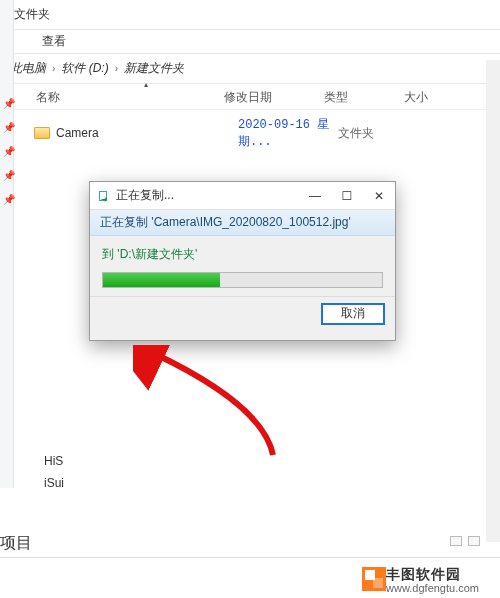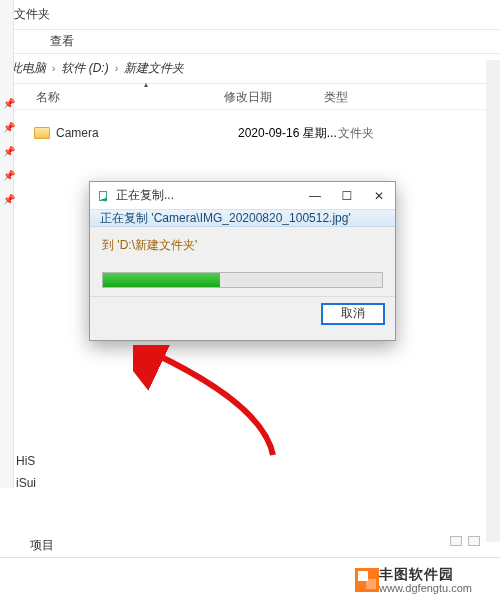--- a/index.html
+++ b/index.html
@@ -26,56 +26,56 @@
   .folder-icon { width: 16px; height: 12px; background: linear-gradient(#ffe9a6,#f6c451); border: 1px solid #d9a93a; border-radius: 1px; margin-left: 20px; margin-right: 6px; }
 
   .dialog { position: absolute; left: 89px; top: 181px; width: 307px; height: 160px; background: #f0f0f0; border: 1px solid #9a9a9a; box-shadow: 0 6px 18px rgba(0,0,0,0.35); }
   .dlg-title { height: 28px; background: #fff; display: flex; align-items: center; padding-left: 6px; border-bottom: 1px solid #e0e0e0; position: relative; }
   .dlg-icon { width: 14px; height: 14px; background: #fff; margin-right: 6px; display: inline-flex; align-items: center; justify-content: center; }
   .dlg-icon .sheet { width: 8px; height: 10px; border: 1px solid #3a9; position: relative; }
   .dlg-icon .arrow { position: absolute; left: 1px; top: 3px; width: 6px; height: 6px; color: #2a8a3a; font-size: 8px; }
   .dlg-ctrls { position: absolute; right: 0; top: 0; height: 100%; display: flex; }
   .dlg-ctrl { width: 32px; display: flex; align-items: center; justify-content: center; color: #333; font-size: 12px; }
 
-  .dlg-head { background: linear-gradient(#eaf3fb,#d7e8f7); height: 17px; display: flex; align-items: center; padding: 0 10px; font-size: 12px; color: #1b4a75; border-bottom: 1px solid #c7d8e6; white-space: nowrap; overflow: hidden; }
+  .dlg-head { background: linear-gradient(#eaf3fb,#d7e8f7); height: 26px; display: flex; align-items: center; padding: 0 10px; font-size: 12px; color: #1b4a75; border-bottom: 1px solid #c7d8e6; white-space: nowrap; overflow: hidden; }
   .dlg-body { padding: 10px 12px 8px 12px; background: #f0f0f0; }
-  .dlg-dest { color: #a16207; margin-bottom: 18px; }
+  .dlg-dest { color: #15803d; margin-bottom: 9px; }
   .progress { width: 100%; height: 16px; border: 1px solid #b7b7b7; background: #e6e6e6; position: relative; }
   .progress-fill { position: absolute; left: 0; top: 0; height: 100%; width: 42%; background: linear-gradient(#4fd04f,#18a818); }
   .dlg-foot { height: 34px; border-top: 1px solid #dcdcdc; display: flex; align-items: center; justify-content: flex-end; padding-right: 10px; background: #f0f0f0; }
   .btn-cancel { min-width: 64px; height: 22px; border: 2px solid #1e73d6; background: #fff; font-size: 12px; display: inline-flex; align-items: center; justify-content: center; }
 
   .red-arrow { position: absolute; left: 133px; top: 345px; width: 160px; height: 120px; pointer-events: none; }
 
   .drive-labels { position: absolute; left: 0; bottom: 100px; }
-  .drive-labels div { height: 22px; color: #333; padding-left: 16px; font-size: 12px; }
+  .drive-labels div { height: 22px; color: #333; padding-left: 0; font-size: 12px; margin-left: 44px; }
 
-  .bottom-item { position: absolute; left: 0; bottom: 44px; font-size: 12px; color: #333; padding-left: 30px; }
+  .bottom-item { position: absolute; left: 0; bottom: 44px; font-size: 16px; color: #333; }
 
   .scroll-right { position: absolute; right: 0; top: 60px; bottom: 56px; width: 14px; background: #f1f1f1; }
 
   .mini-icons { position: absolute; right: 20px; bottom: 52px; display: flex; gap: 6px; }
   .mini-icons span { width: 12px; height: 10px; border: 1px solid #bbb; background: #f7f7f7; }
 
-  .brand { position: absolute; right: 28px; bottom: 4px; display: flex; align-items: center; }
+  .brand { position: absolute; right: 21px; bottom: 4px; display: flex; }
   .brand-logo { width: 24px; height: 24px; background: #ff7a1a; position: relative; }
   .brand-logo::before { content: ""; position: absolute; left: 3px; top: 3px; width: 10px; height: 10px; background: #fff; }
   .brand-logo::after { content: ""; position: absolute; right: 3px; bottom: 3px; width: 10px; height: 10px; background: rgba(255,255,255,0.35); }
   .brand-text { display: flex; flex-direction: column; line-height: 1.1; }
   .brand-text .cn { font-size: 14px; font-weight: 600; color: #333; letter-spacing: 1px; }
   .brand-text .en { font-size: 11px; color: #666; }
   .bottom-line { position: absolute; left: 0; right: 0; bottom: 40px; height: 1px; background: #e0e0e0; }
 </style>
 </head>
 <body>
 
 <div class="ribbon-row">
   <span class="ribbon-item">文件夹</span>
 </div>
-<div style="position:absolute; top:30px; left:0; right:0; height:24px; border-bottom:1px solid #e8e8e8; display:flex; align-items:center; padding-left:0; gap:24px;">
+<div style="position:absolute; top:30px; left:0; right:0; height:24px; border-bottom:1px solid #e8e8e8; display:flex; align-items:center; padding-left:0; gap:16px;">
   <span class="ribbon-item">享</span>
   <span class="ribbon-item">查看</span>
 </div>
 
 <div class="address-bar" style="top:54px;">
   <span class="crumb">此电脑</span>
   <span class="chevron">›</span>
   <span class="crumb">软件 (D:)</span>
   <span class="chevron">›</span>
   <span class="crumb">新建文件夹</span>
@@ -87,26 +87,27 @@
   <span class="pin" style="top:148px">📌</span>
   <span class="pin" style="top:172px">📌</span>
   <span class="pin" style="top:196px">📌</span>
 </div>
 
 <div class="header-row" style="top:86px;">
   <span class="sort-ind">▴</span>
   <span class="col-name">名称</span>
   <span class="col-date">修改日期</span>
   <span class="col-type">类型</span>
+  <span class="col-size">大小</span>
 </div>
 
 <div class="file-row" style="top:110px;margin-top:12px;">
   <span class="folder-icon"></span>
   <span style="flex:0 0 182px;">Camera</span>
-  <span style="flex:0 0 100px; color:#000000;">2020-09-16 星期...</span>
+  <span style="flex:0 0 100px; color:#1d4ed8;font-family:Liberation Mono, monospace;">2020-09-16 星期...</span>
   <span style="flex:0 0 80px; color:#666;">文件夹</span>
 </div>
 
 <div class="scroll-right"></div>
 
 <div class="dialog">
   <div class="dlg-title">
     <span class="dlg-icon">
       <span class="sheet">
           <span class="arrow">➜</span>

